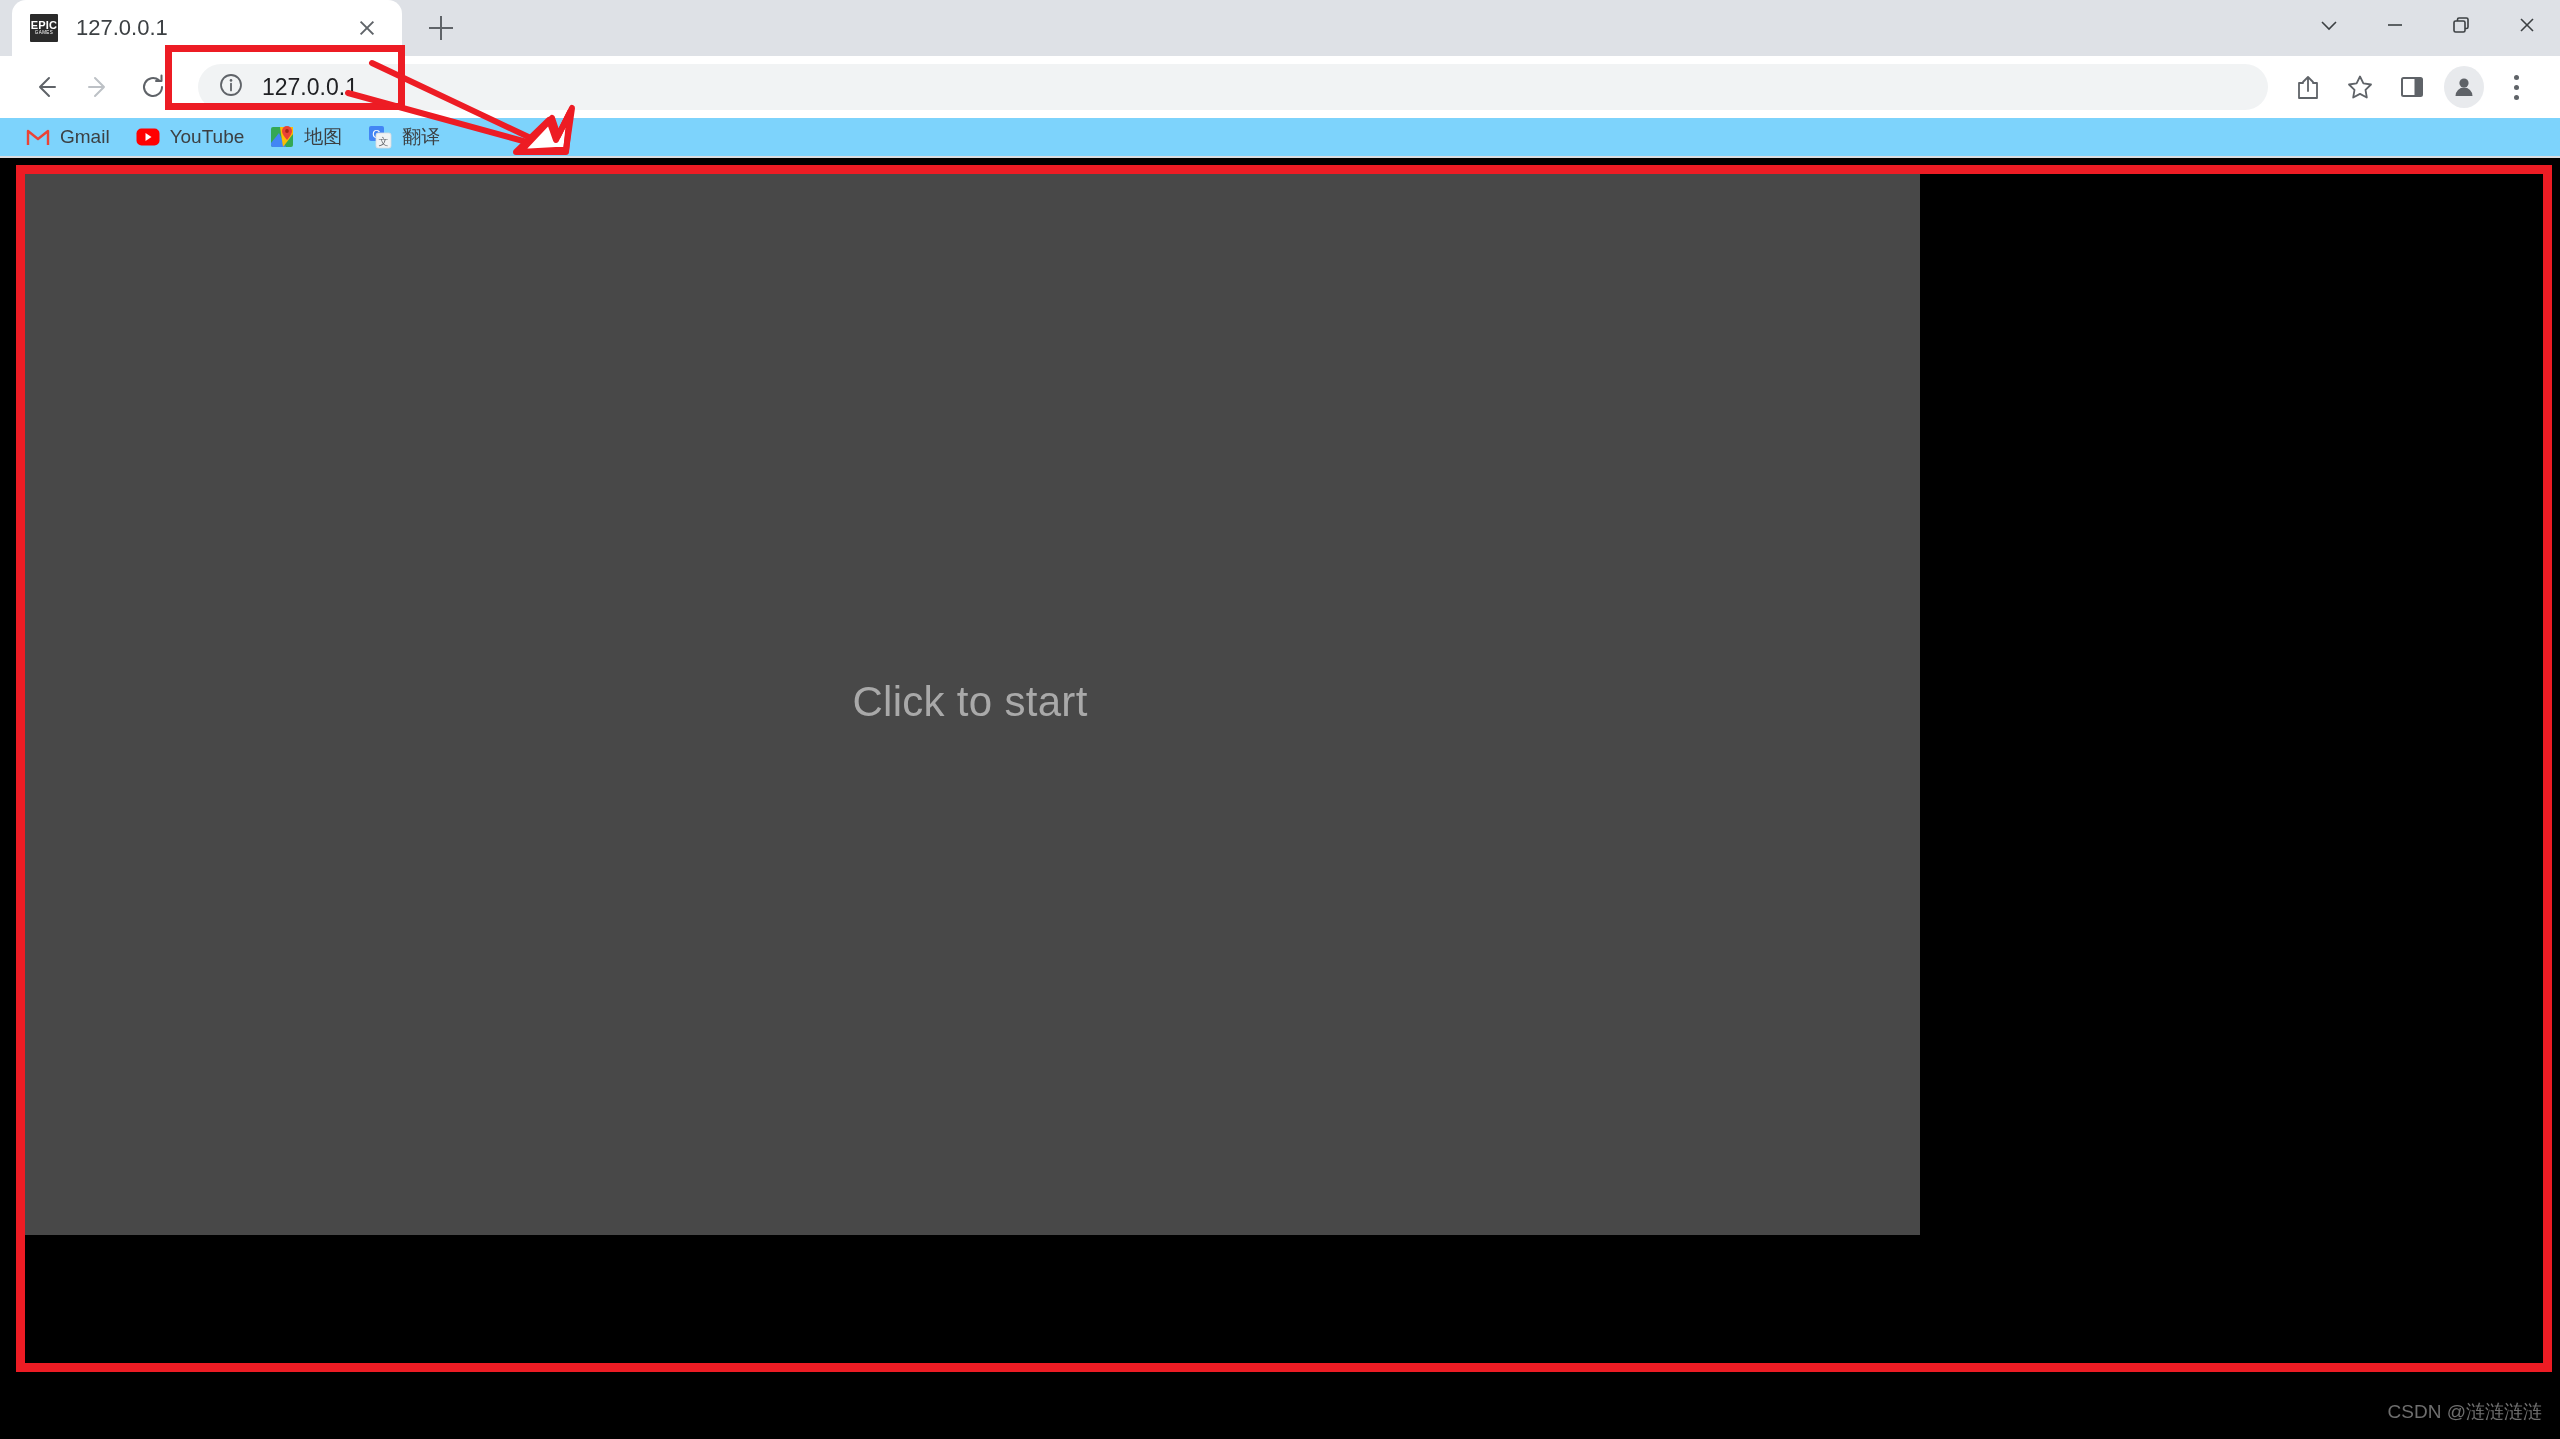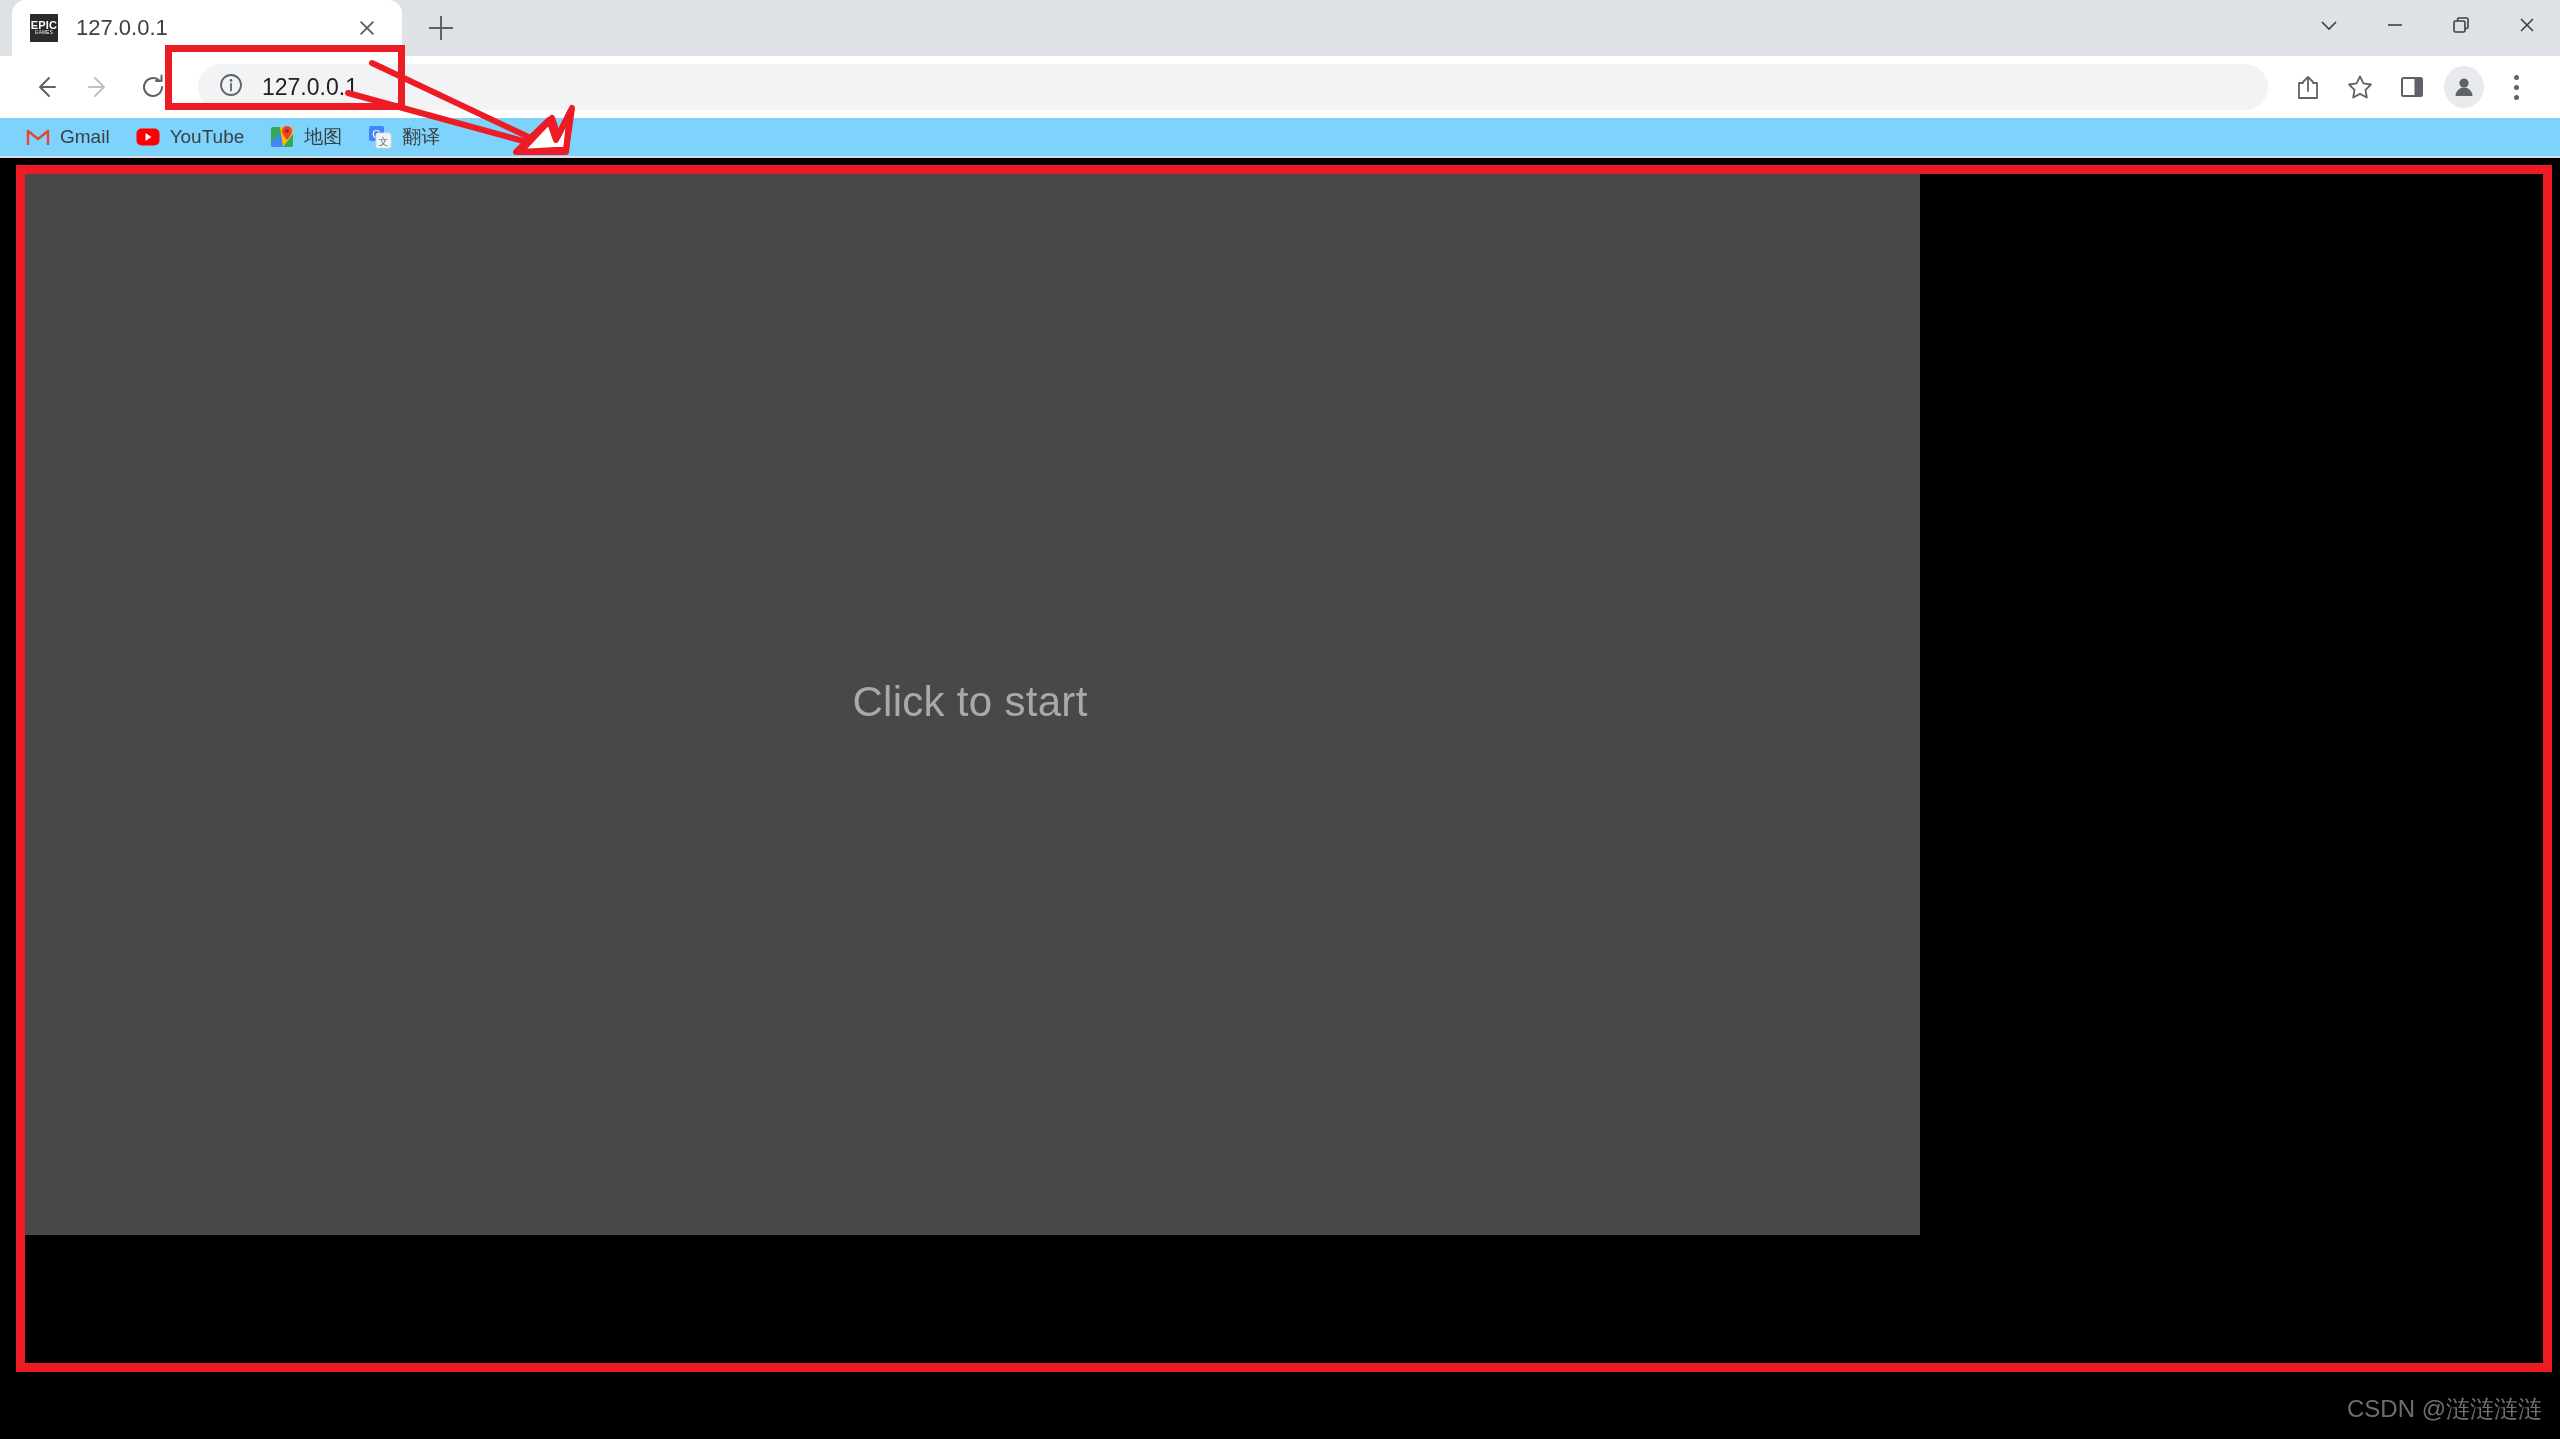--- a/index.html
+++ b/index.html
@@ -222,21 +222,21 @@
     font-size: 42px;
     color: #a9a9a9;
     font-family: "Liberation Sans", sans-serif;
     letter-spacing: .3px;
   }
 
   .watermark {
     position: absolute;
     right: 18px;
     bottom: 14px;
-    font-size: 24px;
+    font-size: 19px;
     color: #6e6e6e;
     font-family: "Liberation Sans", sans-serif;
   }
 
   
   .anno { position: absolute; pointer-events: none; }
   .anno-box-url {
     left: 165px; top: 45px;
     width: 240px; height: 65px;
     border: 7px solid #ed1c24;

